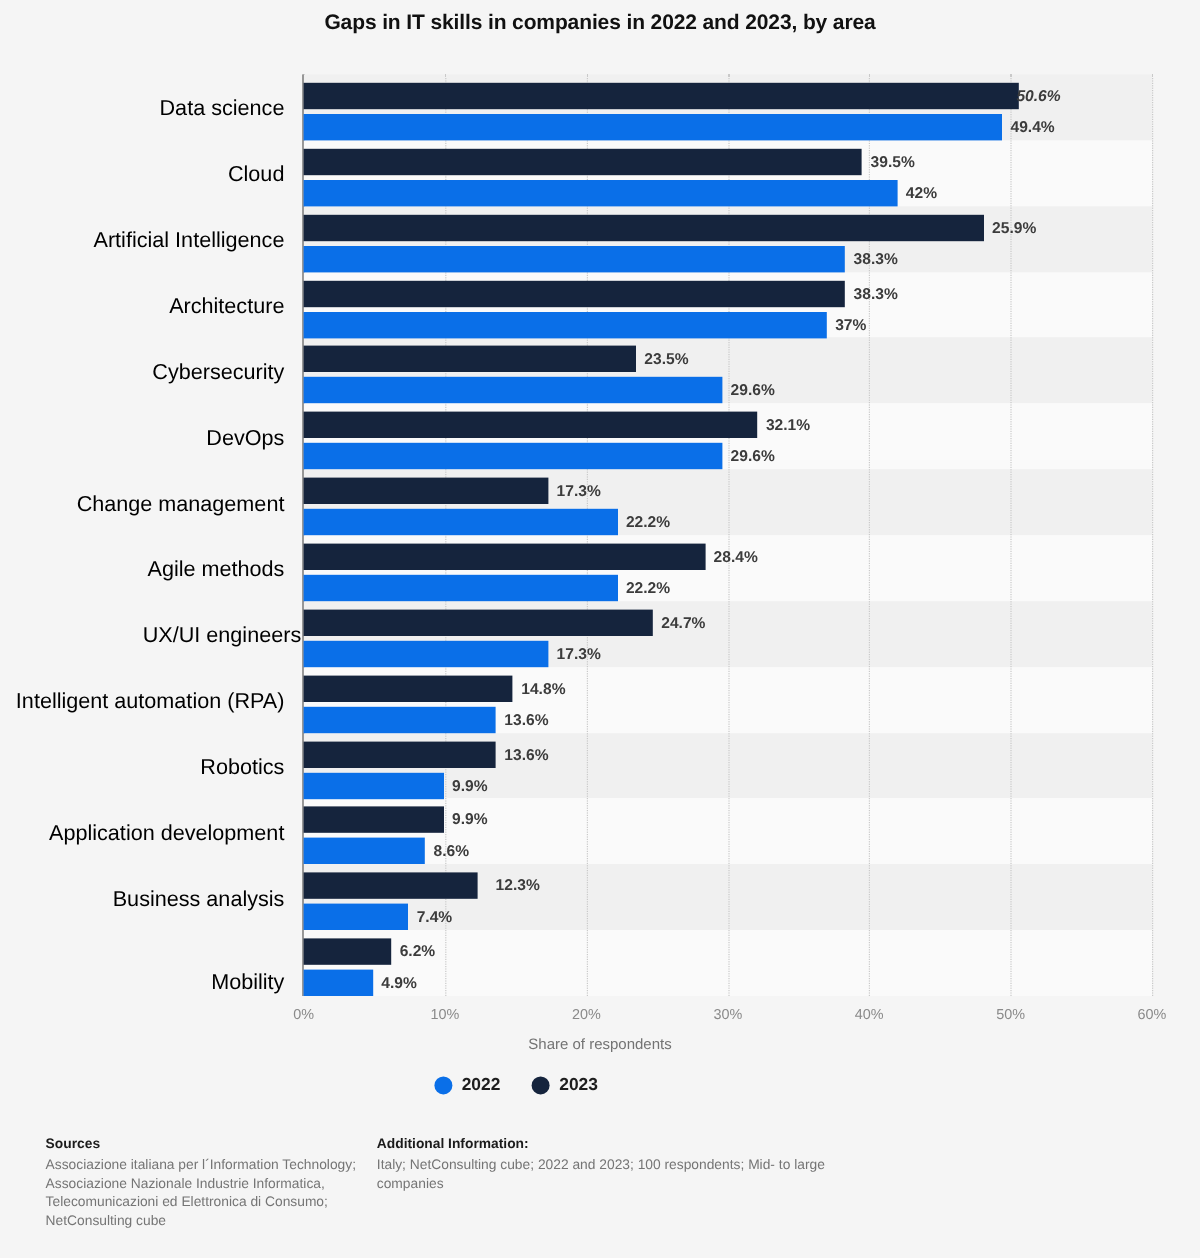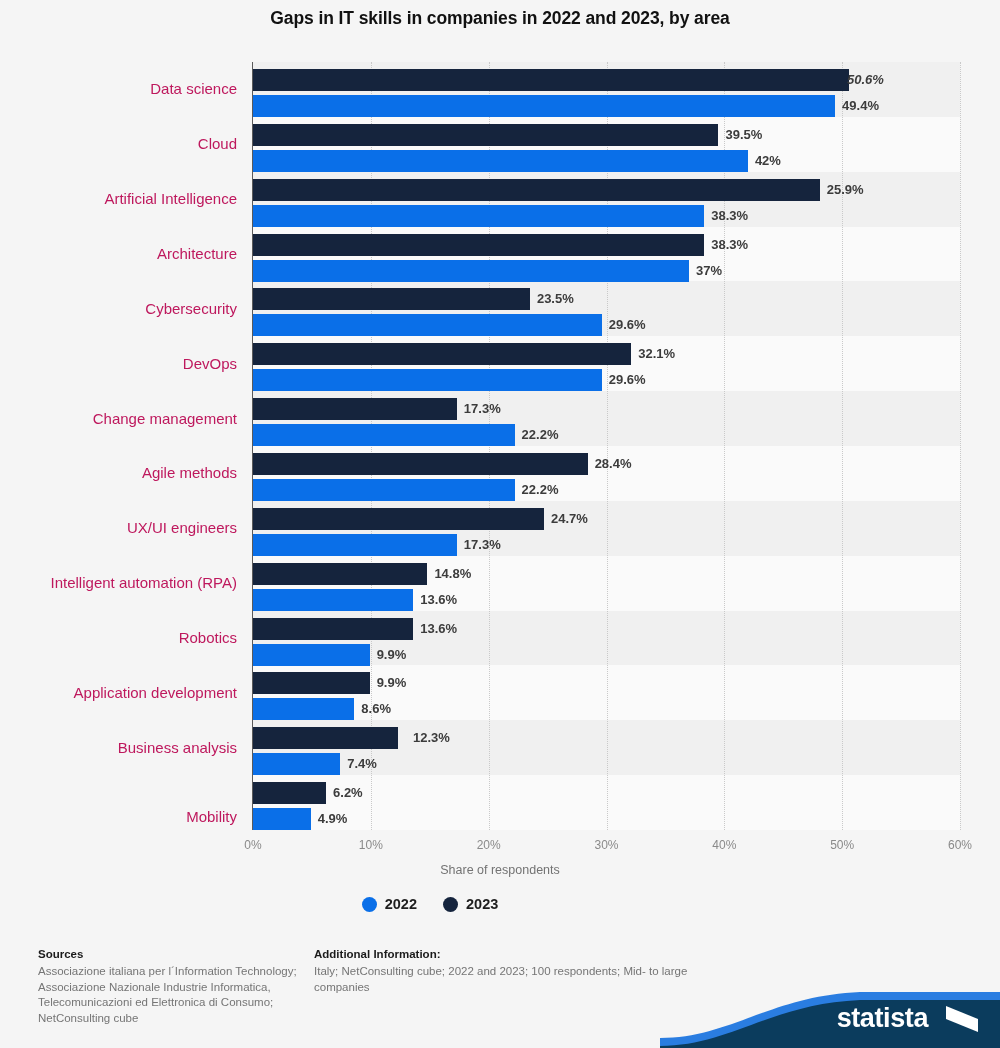--- a/index.html
+++ b/index.html
@@ -60,22 +60,22 @@
     position: absolute;
     left: 0;
     width: 707px;
   }
   .band.alt { background: #f0f0f0; }
   .band.norm { background: #fafafa; }
   .y-label {
     position: absolute;
     width: 235px;
     text-align: right;
-    font-size: 15px;
-    color: #be185d;
+    font-size: 18px;
+    color: #000000;
     white-space: nowrap;
   }
   .bar {
     position: absolute;
     left: 0;
     height: 22px;
   }
   .bar-2023 { background: #15243d; }
   .bar-2022 { background: #0a6fe8; }
   .bar-value {
@@ -291,21 +291,21 @@
 
   <div id="y-labels">
       <div class="y-label" style="left: 2px; top: 80.4286px;">Data science</div>
       <div class="y-label" style="left: 2px; top: 135.286px;">Cloud</div>
       <div class="y-label" style="left: 2px; top: 190.143px;">Artificial Intelligence</div>
       <div class="y-label" style="left: 2px; top: 245px;">Architecture</div>
       <div class="y-label" style="left: 2px; top: 299.857px;">Cybersecurity</div>
       <div class="y-label" style="left: 2px; top: 354.714px;">DevOps</div>
       <div class="y-label" style="left: 2px; top: 409.571px;">Change management</div>
       <div class="y-label" style="left: 2px; top: 464.429px;">Agile methods</div>
-      <div class="y-label" style="left: 2px; top: 519.286px;">UX/UI engineers</div>
+      <div class="y-label" style="left: 16px; top: 519.286px;">UX/UI engineers</div>
       <div class="y-label" style="left: 2px; top: 574.143px;">Intelligent automation (RPA)</div>
       <div class="y-label" style="left: 2px; top: 629px;">Robotics</div>
       <div class="y-label" style="left: 2px; top: 683.857px;">Application development</div>
       <div class="y-label" style="left: 2px; top: 738.714px;">Business analysis</div>
       <div class="y-label" style="left: 2px; top: 793.571px; margin-top: 14px;">Mobility</div>
     </div>
   <div id="x-ticks">
       <div class="x-tick" style="left: 253px;">0%</div>
       <div class="x-tick" style="left: 370.833px;">10%</div>
       <div class="x-tick" style="left: 488.667px;">20%</div>
@@ -331,23 +331,15 @@
   <div class="footer">
     <div class="foot-col sources-col">
       <div class="foot-head">Sources</div>
       <div class="foot-body">Associazione italiana per l´Information Technology; Associazione Nazionale Industrie Informatica, Telecomunicazioni ed Elettronica di Consumo; NetConsulting cube</div>
     </div>
     <div class="foot-col addinfo-col">
       <div class="foot-head">Additional Information:</div>
       <div class="foot-body">Italy; NetConsulting cube; 2022 and 2023; 100 respondents; Mid- to large companies</div>
     </div>
 
-    <div class="logo-wrap">
-      <svg class="logo-svg" width="340" height="72" viewBox="0 0 340 72">
-        <path d="M0,72 L0,62 C70,62 110,20 200,16 L340,16 L340,72 Z" fill="#2a7de1"></path>
-        <path d="M0,72 L0,70 C70,70 110,28 200,24 L340,24 L340,72 Z" fill="#0b3c5d"></path>
-      </svg>
-      <div class="logo-text">statista</div>
-      <div class="logo-mark"></div>
-    </div>
   </div>
 
 </div>
 
 </body></html>

